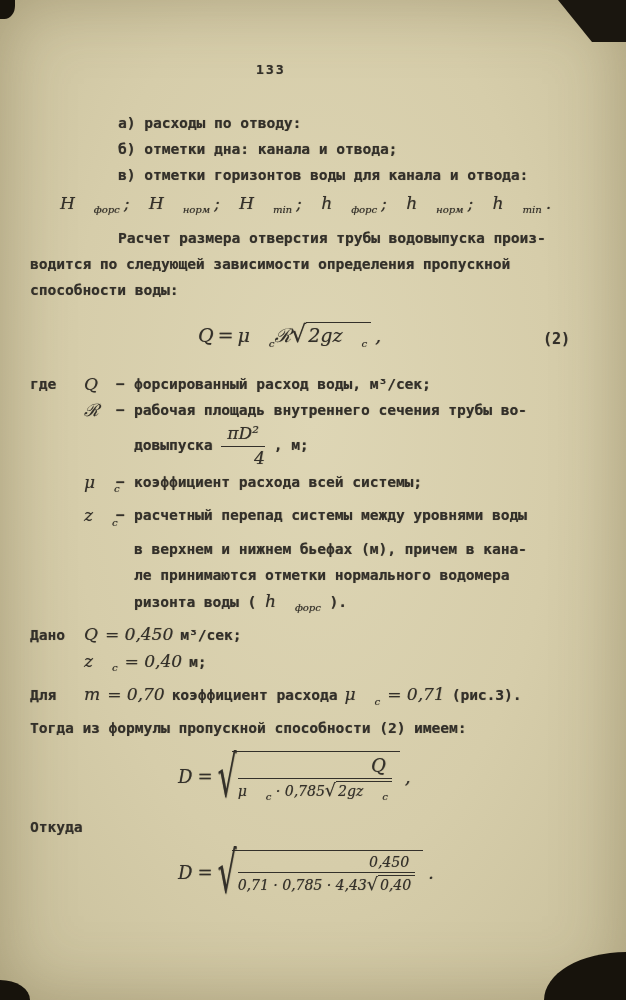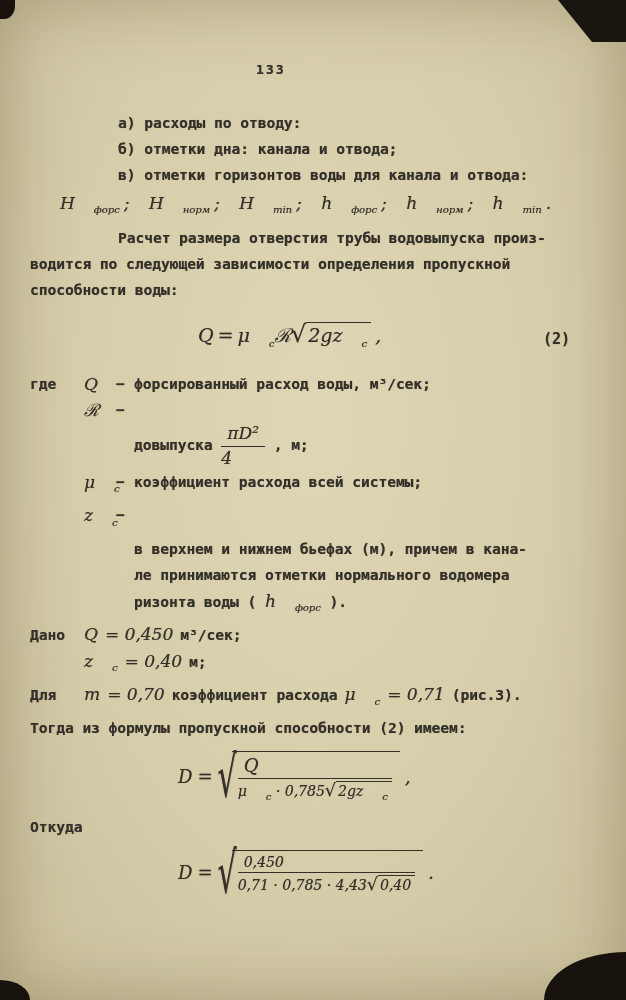--- a/index.html
+++ b/index.html
@@ -62,21 +62,21 @@
   .sqrt .rad{border-top:1.6px solid currentColor;padding:1px 4px 0 2px;}
 
   
   .def-row{display:flex;align-items:flex-start;margin:0;}
   .col-where{width:54px;flex:none;}
   .col-sym{width:32px;flex:none;}
   .col-dash{width:18px;flex:none;}
   .def-text{flex:1;white-space:nowrap;}
   .def-cont{padding-left:104px;white-space:nowrap;}
 
-  .frac{display:inline-block;text-align:left;vertical-align:middle;line-height:1.25;}
+  .frac{display:inline-block;text-align:right;vertical-align:middle;line-height:1.25;}
   .frac .num{display:block;border-bottom:1.6px solid currentColor;padding:0 6px 1px;white-space:nowrap;}
   .frac .den{display:block;padding-top:1px;white-space:nowrap;}
 
   
   .ex-row{display:flex;align-items:baseline;margin:0;white-space:nowrap;}
   .ex-label{width:54px;flex:none;}
   .ex-ind{width:54px;flex:none;}
   .gap{margin-left:7px;}
 
   
@@ -130,38 +130,40 @@
       <span class="col-where">где</span>
       <span class="col-sym hand">Q</span>
       <span class="col-dash">−</span>
       <span class="def-text">форсированный расход воды, м³/сек;</span>
     </div>
 
     <div class="def-row">
       <span class="col-where"></span>
       <span class="col-sym hand">ℛ</span>
       <span class="col-dash">−</span>
+      <span class="def-text">рабочая площадь внутреннего сечения трубы во-</span>
     </div>
     <p class="line def-cont">
       <span>довыпуска</span>
       <span class="frac hand"><span class="num">πD²</span><span class="den">4</span></span>
       <span>, м;</span>
     </p>
 
     <div class="def-row">
       <span class="col-where"></span>
       <span class="col-sym hand"><span>μ</span><sub>c</sub></span>
       <span class="col-dash">−</span>
       <span class="def-text">коэффициент расхода всей системы;</span>
     </div>
 
     <div class="def-row">
       <span class="col-where"></span>
       <span class="col-sym hand"><span>z</span><sub>c</sub></span>
       <span class="col-dash">−</span>
+      <span class="def-text">расчетный перепад системы между уровнями воды</span>
     </div>
     <p class="line def-cont">в верхнем и нижнем бьефах (м), причем в кана-</p>
     <p class="line def-cont">ле принимаются отметки нормального водомера</p>
     <p class="line def-cont">
       <span>ризонта воды (</span>
       <span class="hand"><span>h</span><sub>форс</sub></span>
       <span>).</span>
     </p>
 
 

